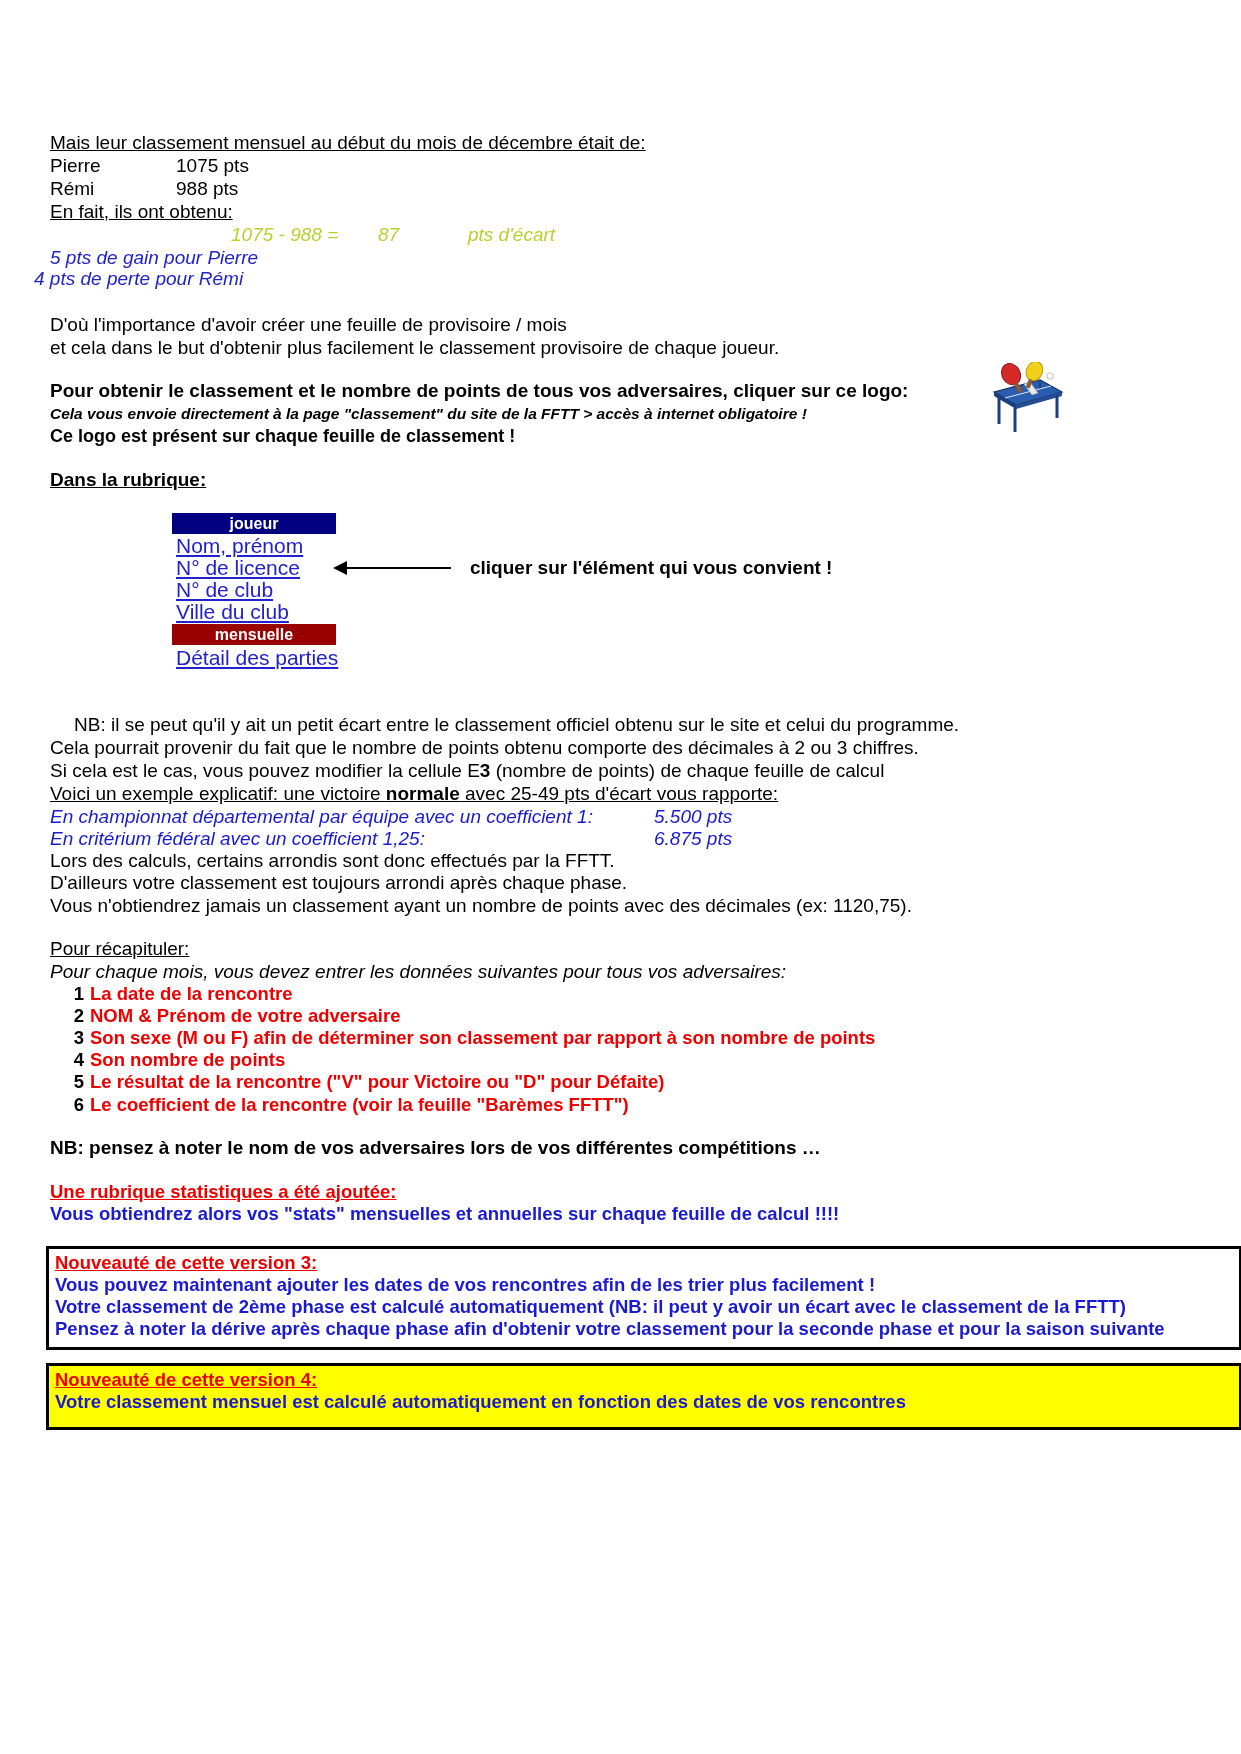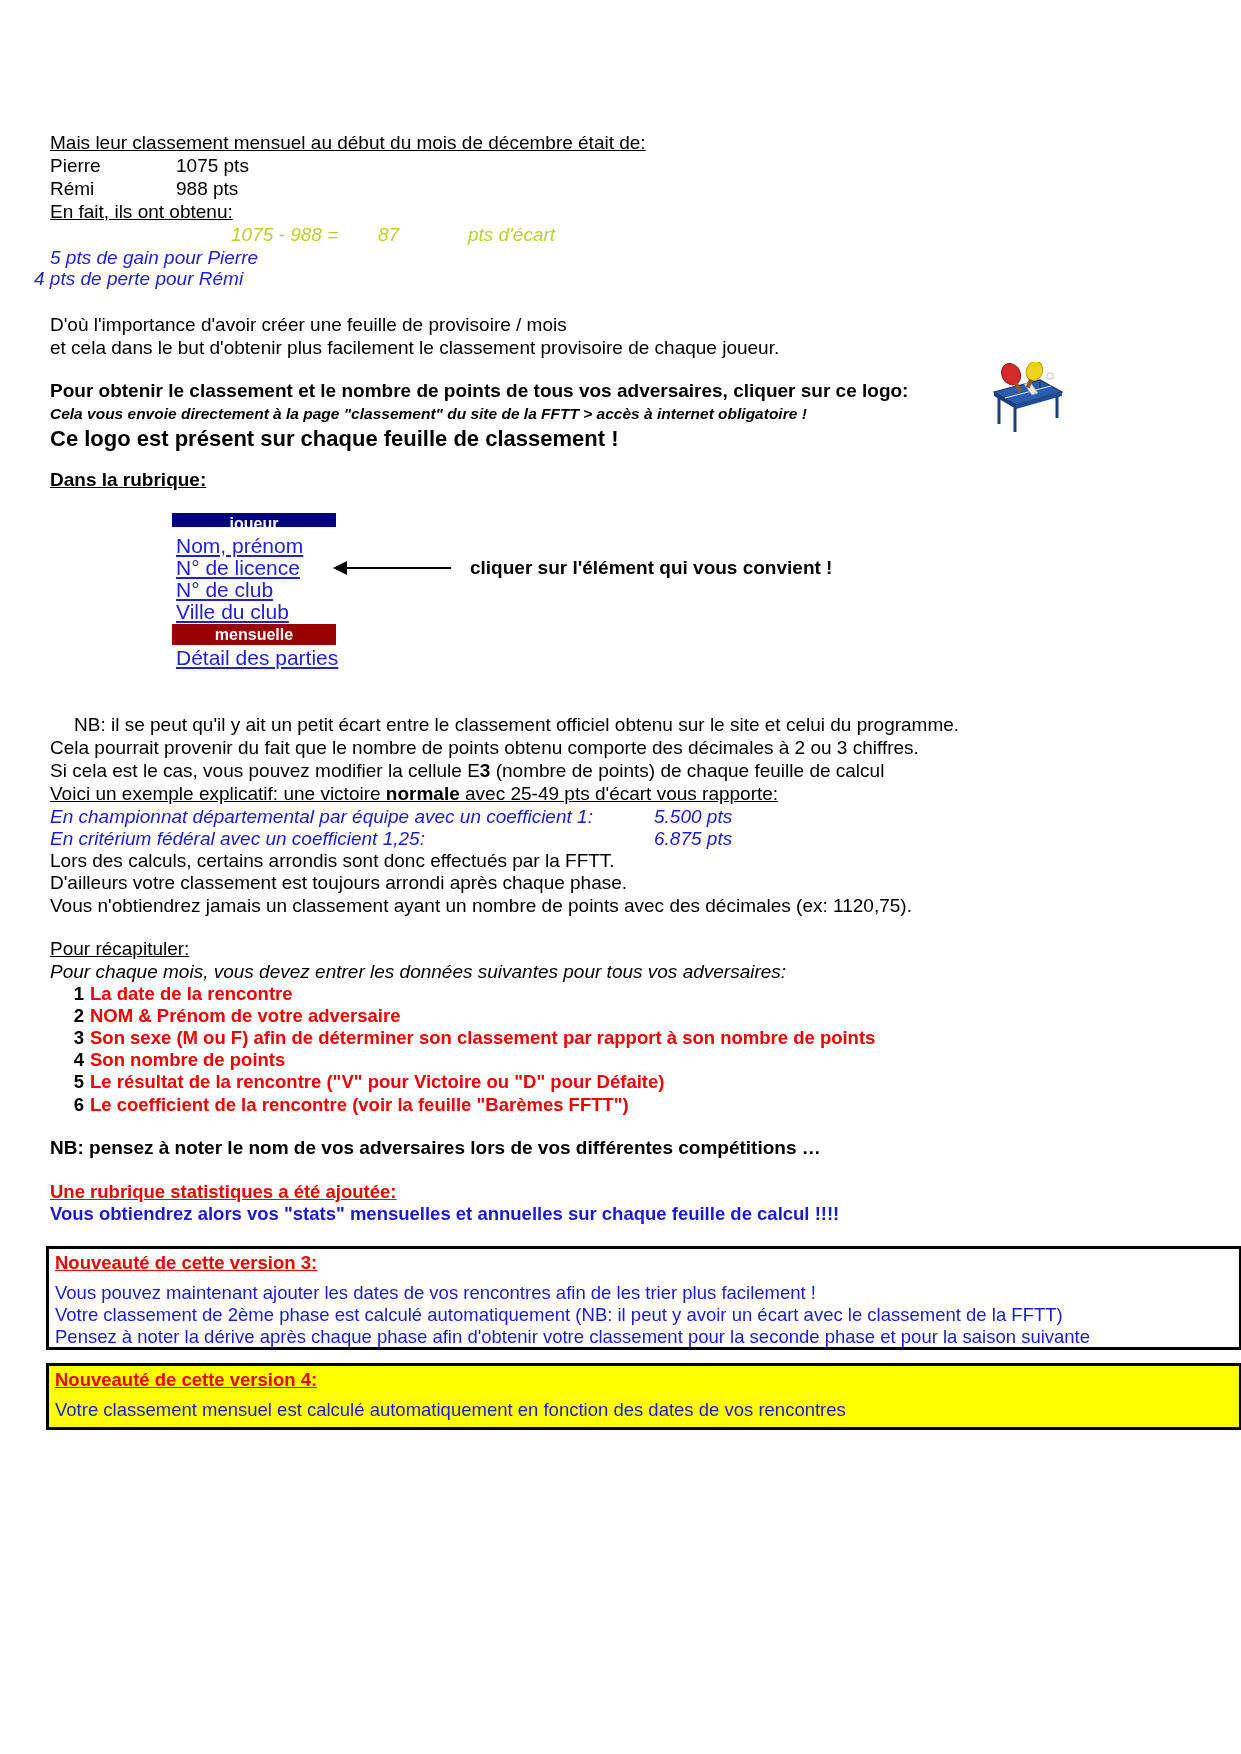--- a/index.html
+++ b/index.html
@@ -98,25 +98,24 @@
   .box-title {
     position: absolute;
     font-weight: bold;
     font-size: 18.5px;
     color: #ee0000;
     text-decoration: underline;
     white-space: nowrap;
   }
   .box-line {
     position: absolute;
-    font-weight: normal;
+    font-weight: bold;
     font-size: 18.5px;
     color: #1a1ad0;
     white-space: nowrap;
-    margin-top: 8px;
   }
 
   .logo { position: absolute; }
 </style>
 </head>
 <body>
 
 <div class="page">
 
   <div class="abs t u" style="left:50px; top:131px;">Mais leur classement mensuel au début du mois de décembre était de:</div>
@@ -134,21 +133,21 @@
   <div class="abs t i olive" style="left:468px; top:223px;">pts d'écart</div>
 
   <div class="abs t i blue" style="left:50px; top:246px;">5 pts de gain pour Pierre</div>
   <div class="abs t i blue" style="left:34px; top:267px;">4 pts de perte pour Rémi</div>
 
   <div class="abs t" style="left:50px; top:313px;">D'où l'importance d'avoir créer une feuille de provisoire / mois</div>
   <div class="abs t" style="left:50px; top:336px;">et cela dans le but d'obtenir plus facilement le classement provisoire de chaque joueur.</div>
 
   <div class="abs b" style="left:50px; top:380px; font-size:19px;">Pour obtenir le classement et le nombre de points de tous vos adversaires, cliquer sur ce logo:</div>
   <div class="abs small-i" style="left:50px; top:405px;">Cela vous envoie directement à la page "classement" du site de la FFTT &gt; accès à internet obligatoire !</div>
-  <div class="abs b" style="left:50px; top:426px; font-size:22px;">Ce logo est présent sur chaque feuille de classement !</div>
+  <div class="abs b" style="left:50px; top:426px; font-size:18px;">Ce logo est présent sur chaque feuille de classement !</div>
 
   <div class="logo" style="left:988px; top:362px; width:76px; height:72px;">
     <svg width="76" height="72" viewBox="0 0 76 72" xmlns="http://www.w3.org/2000/svg">
 
       <polygon points="6,30 52,18 74,30 28,43" fill="#2a5db0" stroke="#14305e" stroke-width="1.2"></polygon>
 
       <polygon points="6,30 28,43 28,47 6,34" fill="#1b3f7e"></polygon>
       <polygon points="28,43 74,30 74,34 28,47" fill="#234c93"></polygon>
 
       <line x1="17" y1="36" x2="63" y2="24" stroke="#dfe7f5" stroke-width="1"></line>
@@ -169,21 +168,21 @@
         <ellipse cx="46" cy="9" rx="8" ry="10" fill="#f2d11a" stroke="#b59a0d" stroke-width="1"></ellipse>
         <rect x="44" y="18" width="4" height="9" fill="#8a5a2b"></rect>
       </g>
 
       <circle cx="62" cy="14" r="3.2" fill="#ffffff" stroke="#b0b0b0" stroke-width="0.8"></circle>
     </svg>
   </div>
 
   <div class="abs t b u" style="left:50px; top:468px;">Dans la rubrique:</div>
 
-  <div class="band band-joueur" style="left:172px; top:513px; width:164px; height:14px;">joueur</div>
+  <div class="band band-joueur" style="left:172px; top:513px; width:164px; height:21px;">joueur</div>
 
   <div class="link" style="left:176px; top:534px;">Nom, prénom</div>
   <div class="link" style="left:176px; top:556px;">N° de licence</div>
   <div class="link" style="left:176px; top:578px;">N° de club</div>
   <div class="link" style="left:176px; top:600px;">Ville du club</div>
 
   <div class="band band-mensuelle" style="left:172px; top:624px; width:164px; height:21px;">mensuelle</div>
 
   <div class="link" style="left:176px; top:646px;">Détail des parties</div>
 

